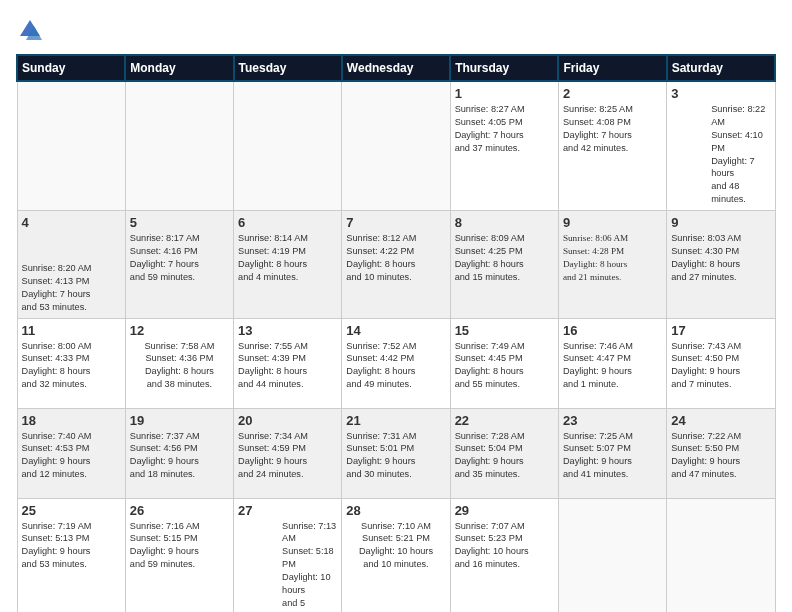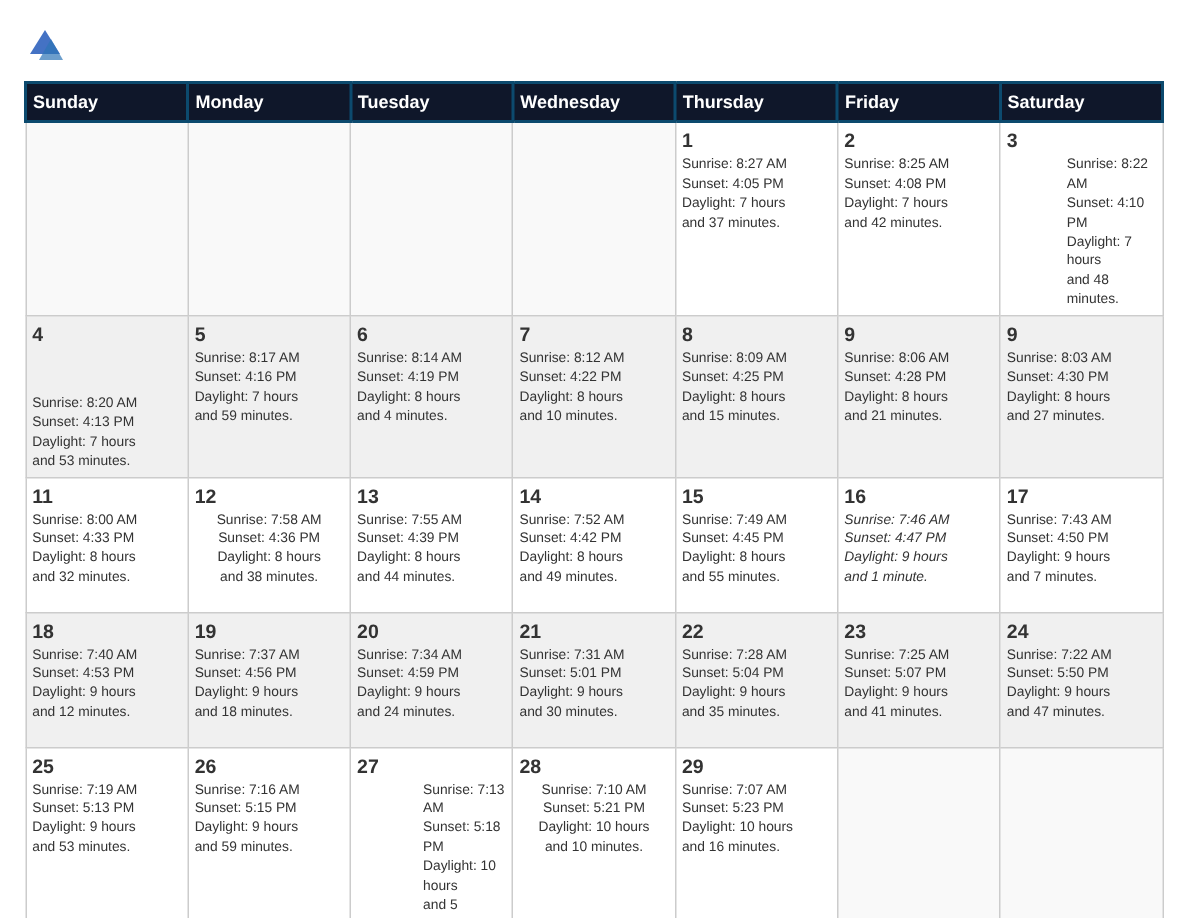--- a/index.html
+++ b/index.html
@@ -196,21 +196,21 @@
           </td>
           <td>
             <span class="day-number">8</span>
             <div class="day-info" style="white-space: pre-line;">Sunrise: 8:09 AM
 Sunset: 4:25 PM
 Daylight: 8 hours
 and 15 minutes.</div>
           </td>
           <td>
             <span class="day-number">9</span>
-            <div class="day-info" style="white-space: pre-line;">Sunrise: 8:06 AM
+            <div class="day-info" style="white-space: pre-line; font-family: Liberation Serif, serif;">Sunrise: 8:06 AM
 Sunset: 4:28 PM
 Daylight: 8 hours
 and 21 minutes.</div>
           </td>
           <td>
             <span class="day-number">9</span>
             <div class="day-info" style="white-space: pre-line;">Sunrise: 8:03 AM
 Sunset: 4:30 PM
 Daylight: 8 hours
 and 27 minutes.</div>
@@ -247,21 +247,21 @@
           </td>
           <td>
             <span class="day-number">15</span>
             <div class="day-info" style="white-space: pre-line;">Sunrise: 7:49 AM
 Sunset: 4:45 PM
 Daylight: 8 hours
 and 55 minutes.</div>
           </td>
           <td>
             <span class="day-number">16</span>
-            <div class="day-info" style="white-space: pre-line; font-style: italic;">Sunrise: 7:46 AM
+            <div class="day-info" style="white-space: pre-line;">Sunrise: 7:46 AM
 Sunset: 4:47 PM
 Daylight: 9 hours
 and 1 minute.</div>
           </td>
           <td>
             <span class="day-number">17</span>
             <div class="day-info" style="white-space: pre-line;">Sunrise: 7:43 AM
 Sunset: 4:50 PM
 Daylight: 9 hours
 and 7 minutes.</div>

